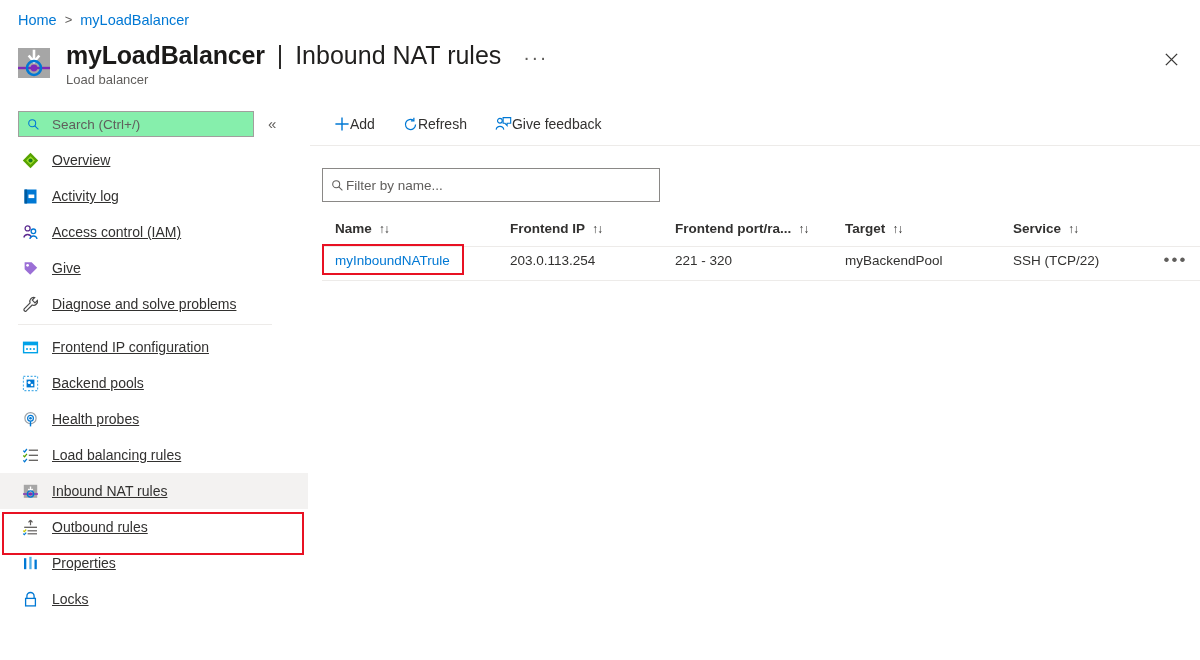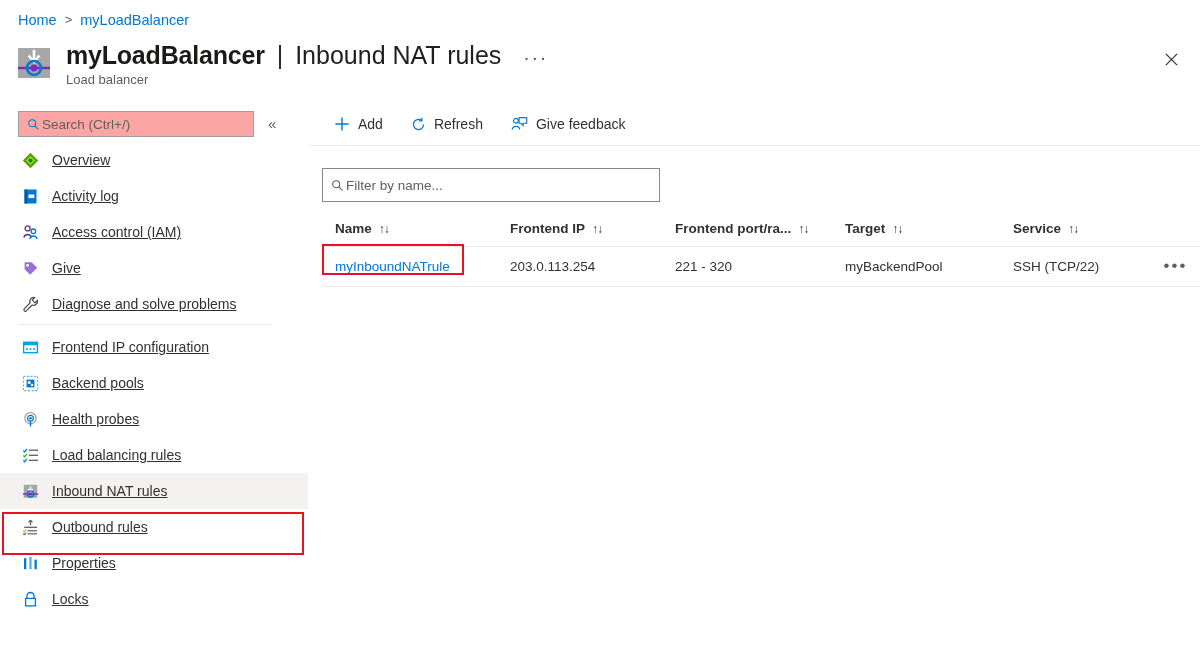--- a/index.html
+++ b/index.html
@@ -58,22 +58,22 @@
   }
 
   
   .leftnav { position: absolute; left: 0; top: 104px; width: 308px; height: 556px; }
   .search-row {
     position: absolute; left: 18px; top: 7px;
     display: flex; align-items: center; gap: 14px;
   }
   .search-box {
     width: 236px; height: 26px;
-    border: 1px solid #a19f9d; background: #fca5a5;
-    display: flex; align-items: center; padding: 0 8px; gap: 2px;
+    border: 1px solid #a19f9d; background: #86efac;
+    display: flex; align-items: center; padding: 0 8px; gap: 12px;
   }
   .search-box .ph { font-size: 13.5px; color: #605e5c; }
   .collapse-btn {
     font-size: 15px; color: #605e5c; cursor: pointer;
     line-height: 26px; user-select: none;
   }
 
   .nav-list { position: absolute; left: 0; top: 38px; width: 308px; text-decoration: underline; }
   .nav-item {
     display: flex; align-items: center;
@@ -99,21 +99,21 @@
   #hl-nav { left: 2px; top: 512px; width: 302px; height: 43px; }
   #hl-link { left: 322px; top: 244px; width: 142px; height: 31px; }
 
   
   .content { position: absolute; left: 310px; top: 104px; right: 0; bottom: 0; }
   .cmdbar {
     display: flex; align-items: center; gap: 24px;
     height: 40px; padding-left: 22px;
   }
   .cmd {
-    display: flex; align-items: center; gap: 8px;
+    display: flex; align-items: center; 
     cursor: pointer; height: 30px; padding: 0 2px;
   }
   .cmd .cmd-label { font-size: 14px; color: #323130; white-space: nowrap; }
   .cmd-sep { height: 1px; background: #edebe9; margin-top: 1px; }
 
   .filter-wrap { padding: 22px 0 0 12px; }
   .filter-box {
     width: 338px; height: 28px;
     border: 1px solid #8a8886; background: #fff;
     display: flex; align-items: center; padding: 16px 8px; gap: 2px;
@@ -128,21 +128,21 @@
     text-align: left; font-size: 13.5px; font-weight: 700; color: #323130;
     padding: 4px 0 10px 13px; border-bottom: 1px solid #edebe9;
     white-space: nowrap; overflow: hidden;
   }
   table.grid th .sortarrows {
     font-size: 12px; font-weight: 400; color: #323130;
     margin-left: 7px; letter-spacing: -1px; cursor: pointer;
   }
   table.grid td {
     font-size: 13.5px; color: #323130;
-    padding: 12px 0 12px 13px; border-bottom: 1px solid #edebe9;
+    padding: 6px 0 12px 13px; border-bottom: 1px solid #edebe9;
     white-space: nowrap; overflow: hidden;
   }
   table.grid td a { color: #0078d4; text-decoration: none; cursor: pointer; }
   td.ctx { text-align: center; padding-left: 0; }
   .ctx-dots {
     color: #605e5c; font-size: 17px; letter-spacing: 2px;
     cursor: pointer; line-height: 14px; display: inline-block;
   }
   .col-name { width: 175px; }
   .col-fip  { width: 165px; }

